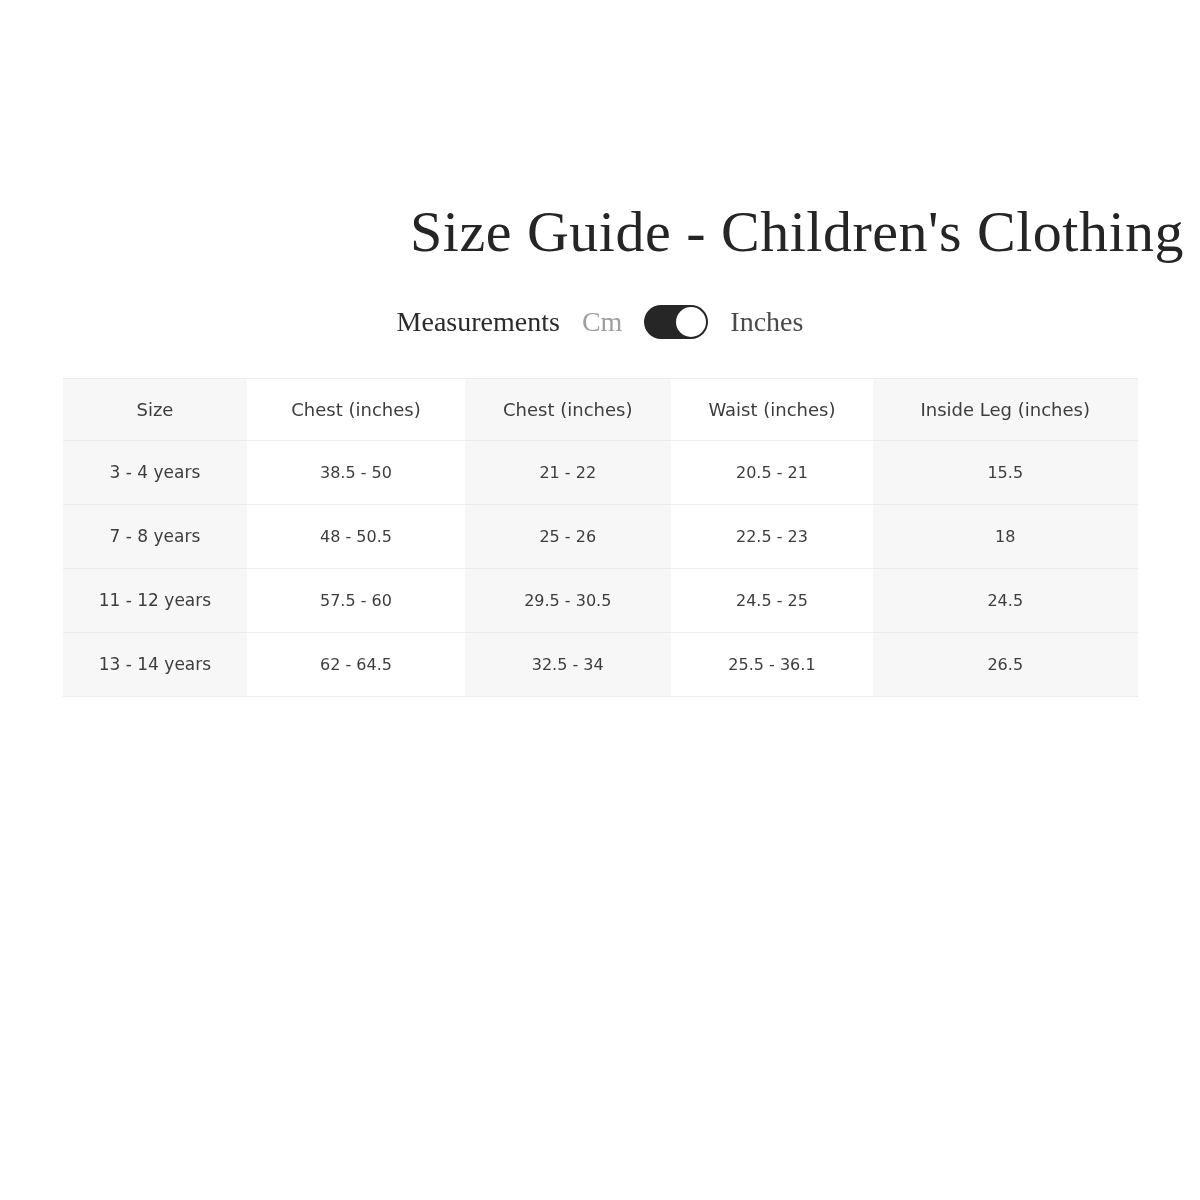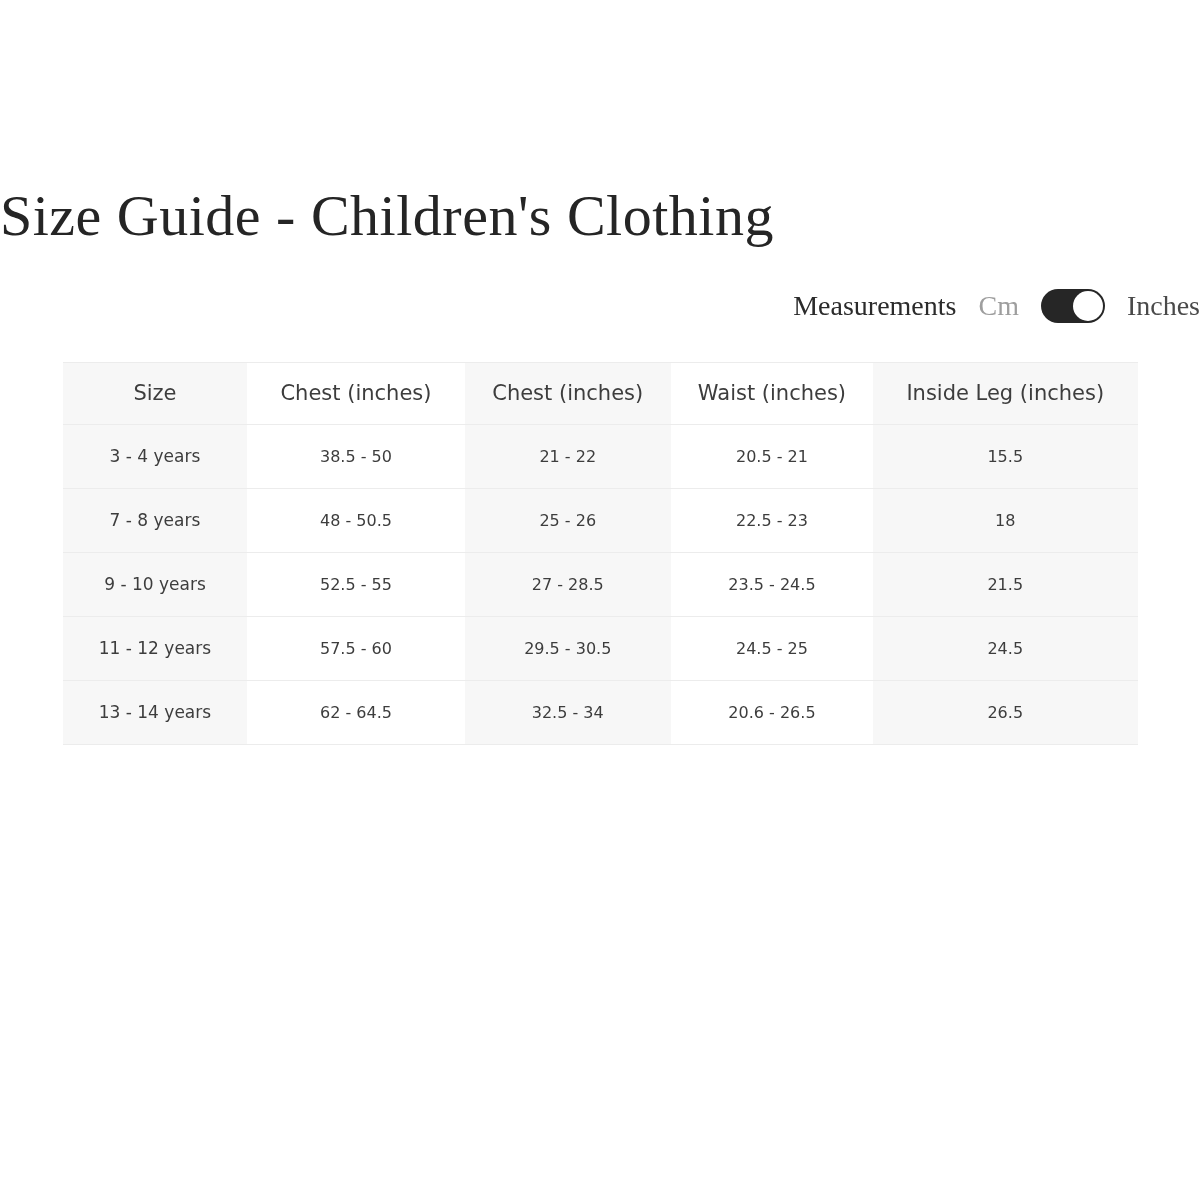--- a/index.html
+++ b/index.html
@@ -10,34 +10,34 @@
     background: #ffffff;
     overflow: hidden;
   }
   .page {
     width: 1200px;
     height: 1200px;
     box-sizing: border-box;
     padding-top: 186px;
   }
   .page-title {
-    margin: 0;
-    text-align: left;
+    margin: 16px;
+    text-align: right;
     font-family: "Liberation Serif", serif;
     font-weight: 400;
     font-size: 58px;
     line-height: 1.05;
     letter-spacing: 0.5px;
     color: var(--title-text, #252525);
   }
   .toggle-row {
     margin-top: 42px;
     display: flex;
     align-items: center;
-    justify-content: flex-end;
+    justify-content: center;
     gap: 22px;
     font-family: "Liberation Serif", serif;
     font-size: 28px;
   }
   .toggle-row .measurements-label { color: var(--label-text, #2b2b2b); }
   .toggle-row .unit-cm { color: var(--muted-option, #9e9e9e); cursor: pointer; }
   .toggle-row .unit-inches { color: var(--active-option, #4a4a4a); cursor: pointer; }
   .switch {
     position: relative;
     display: inline-block;
@@ -72,21 +72,21 @@
   col.c3 { width: 19.2%; }
   col.c4 { width: 18.8%; }
   col.c5 { width: 24.6%; }
   .size-guide th, .size-guide td {
     text-align: center;
     vertical-align: middle;
     padding: 0 4px;
   }
   .size-guide thead th {
     height: 61px;
-    font-size: 21px;
+    font-size: 18px;
     font-weight: 400;
   }
   .size-guide tbody td {
     height: 63px;
     font-size: 16px;
     border-top: 1px solid var(--row-border, #ececec);
   }
   .size-guide tbody td.size-col { font-size: 17px; }
   .size-guide .striped { background: var(--striped-column-bg, #f7f7f7); }
 </style>
@@ -132,36 +132,29 @@
           <td class="striped">15.5</td>
         </tr>
         <tr>
           <td class="striped size-col">7 - 8 years</td>
           <td>48 - 50.5</td>
           <td class="striped">25 - 26</td>
           <td>22.5 - 23</td>
           <td class="striped">18</td>
         </tr>
         <tr>
-          <td class="striped size-col">9 - 10 years</td>
-          <td>52.5 - 55</td>
-          <td class="striped">27 - 28.5</td>
-          <td>23.5 - 24.5</td>
-          <td class="striped">21.5</td>
-        </tr>
-        <tr>
           <td class="striped size-col">11 - 12 years</td>
           <td>57.5 - 60</td>
           <td class="striped">29.5 - 30.5</td>
           <td>24.5 - 25</td>
           <td class="striped">24.5</td>
         </tr>
         <tr>
           <td class="striped size-col">13 - 14 years</td>
           <td>62 - 64.5</td>
           <td class="striped">32.5 - 34</td>
-          <td>20.6 - 26.5</td>
+          <td>25.5 - 36.1</td>
           <td class="striped">26.5</td>
         </tr>
       </tbody>
   </table>
 
 </div>
 
 </body></html>

